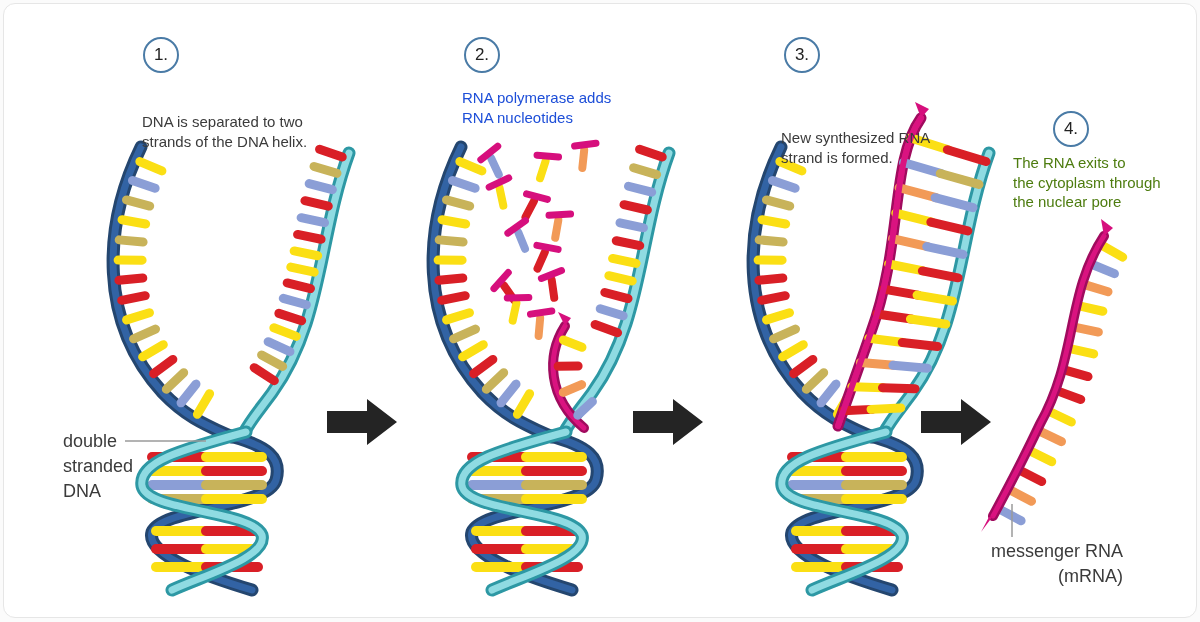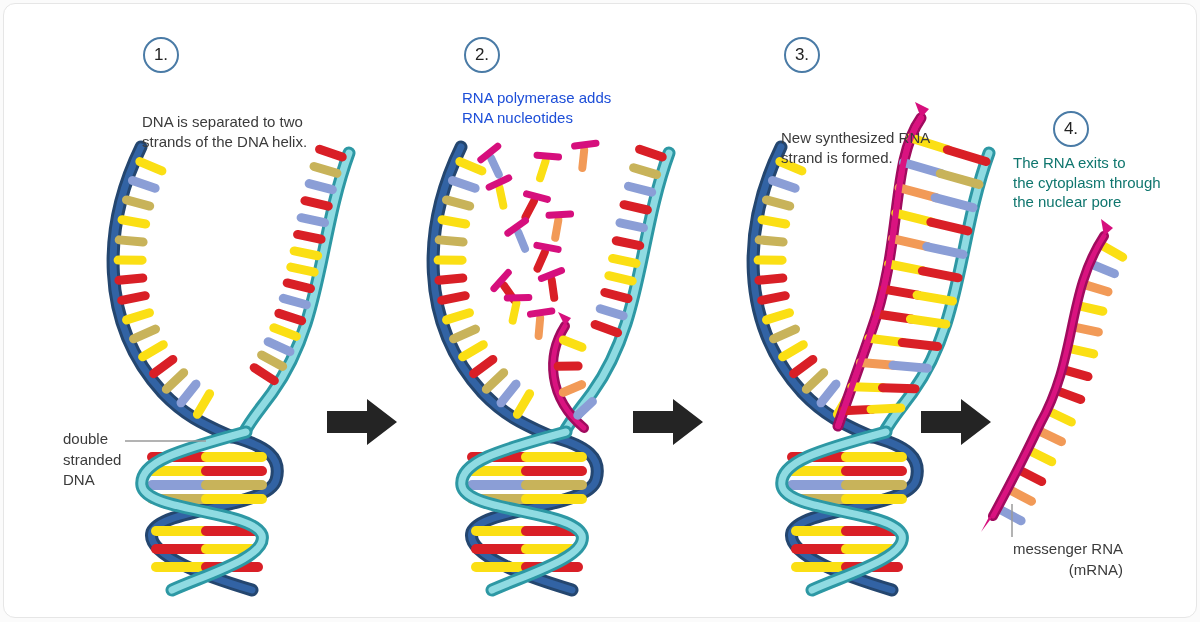--- a/index.html
+++ b/index.html
@@ -4,21 +4,21 @@
 <style>
   html,body{margin:0;padding:0;width:1200px;height:622px;background:#fbfbfb;overflow:hidden;
     font-family:"Liberation Sans", sans-serif;}
   .card{position:absolute;left:3px;top:3px;right:3px;bottom:4px;background:#ffffff;
     border:1px solid #e6e6e6;border-radius:12px;}
   #art{position:absolute;left:0;top:0;width:1200px;height:622px;}
   .step-circle{position:absolute;width:36px;height:36px;border-radius:50%;
     display:flex;align-items:center;justify-content:center;font-size:17px;
     background:#fff;box-sizing:border-box;border:2px solid #4a7ba6;color:#222;}
   .caption{position:absolute;font-size:15px;line-height:1.3;color:#3b3b3b;white-space:pre-line;}
-  .pointer-label{position:absolute;font-size:15px;line-height:1.38;color:#3b3b3b;white-space:pre-line;}
+  .pointer-label{position:absolute;font-size:18px;line-height:1.38;color:#3b3b3b;white-space:pre-line;}
   #label-mrna{text-align:right;}
 </style>
 </head>
 <body>
 
 <div class="card"></div>
 
 <svg id="art" xmlns="http://www.w3.org/2000/svg" viewBox="0 0 1200 622">
     <g>
       <g>
@@ -315,21 +315,21 @@
 <div class="step-circle" style="left: 1053px; top: 111px; border-color: rgb(74, 123, 166);">
     <span>4.</span>
   </div>
 
 <div class="caption" style="left: 142px; top: 88px; width: 230px; color: rgb(59, 59, 59); margin-top: 24px;">DNA is separated to two
 strands of the DNA helix.</div>
 <div class="caption" style="left: 462px; top: 88px; width: 220px; color: #1d4ed8;">RNA polymerase adds
 RNA nucleotides</div>
 <div class="caption" style="left: 781px; top: 88px; width: 220px; color: rgb(59, 59, 59); margin-top: 40px;">New synthesized RNA
 strand is formed.</div>
-<div class="caption" style="left: 1013px; top: 153px; width: 185px; color: #0f766e;">The RNA exits to
+<div class="caption" style="left: 1013px; top: 153px; width: 185px; color: #4d7c0f;">The RNA exits to
 the cytoplasm through
 the nuclear pore</div>
 
 <div class="pointer-label" style="left: 63px; top: 429px; width: 100px; color: rgb(59, 59, 59);">double
 stranded
 DNA</div>
 <div class="pointer-label" id="label-mrna" style="left: 973px; top: 539px; width: 150px; color: rgb(59, 59, 59);">messenger RNA
 (mRNA)</div>
 
 </body></html>

